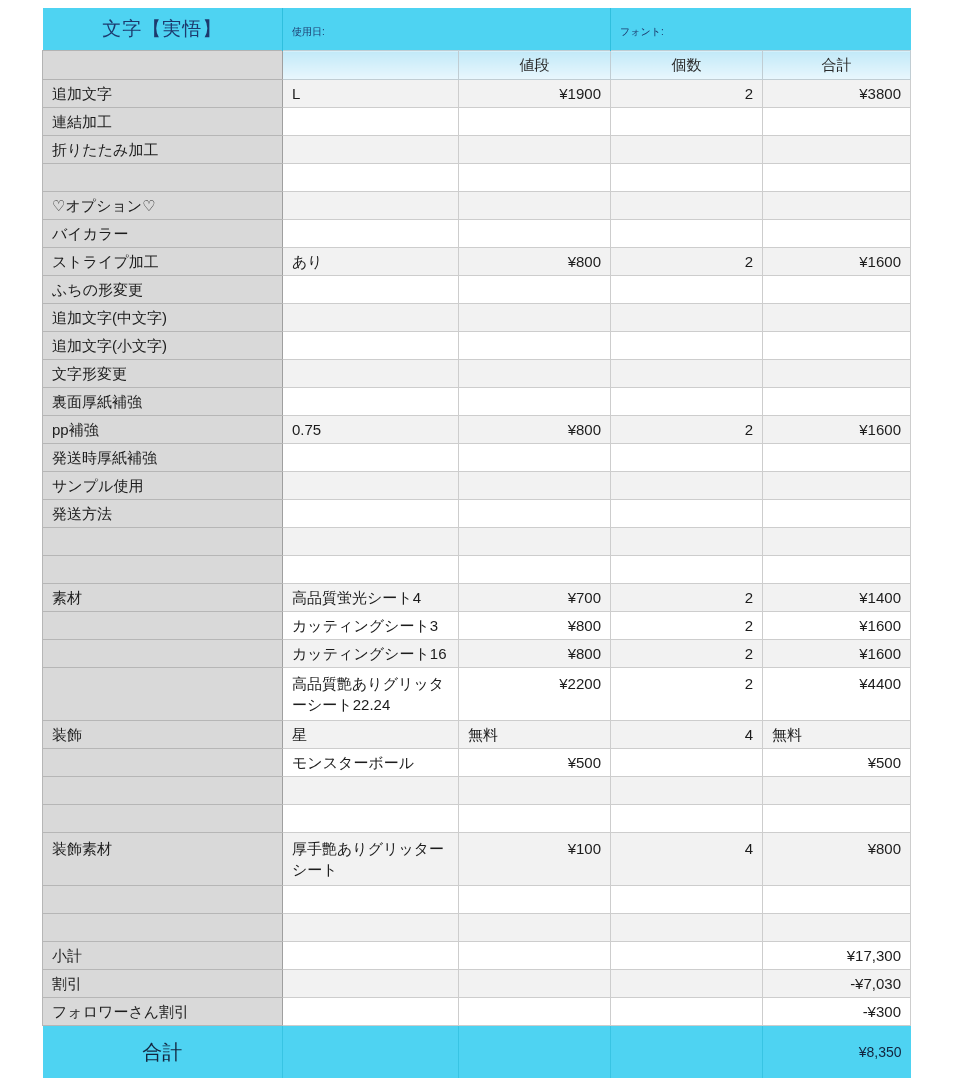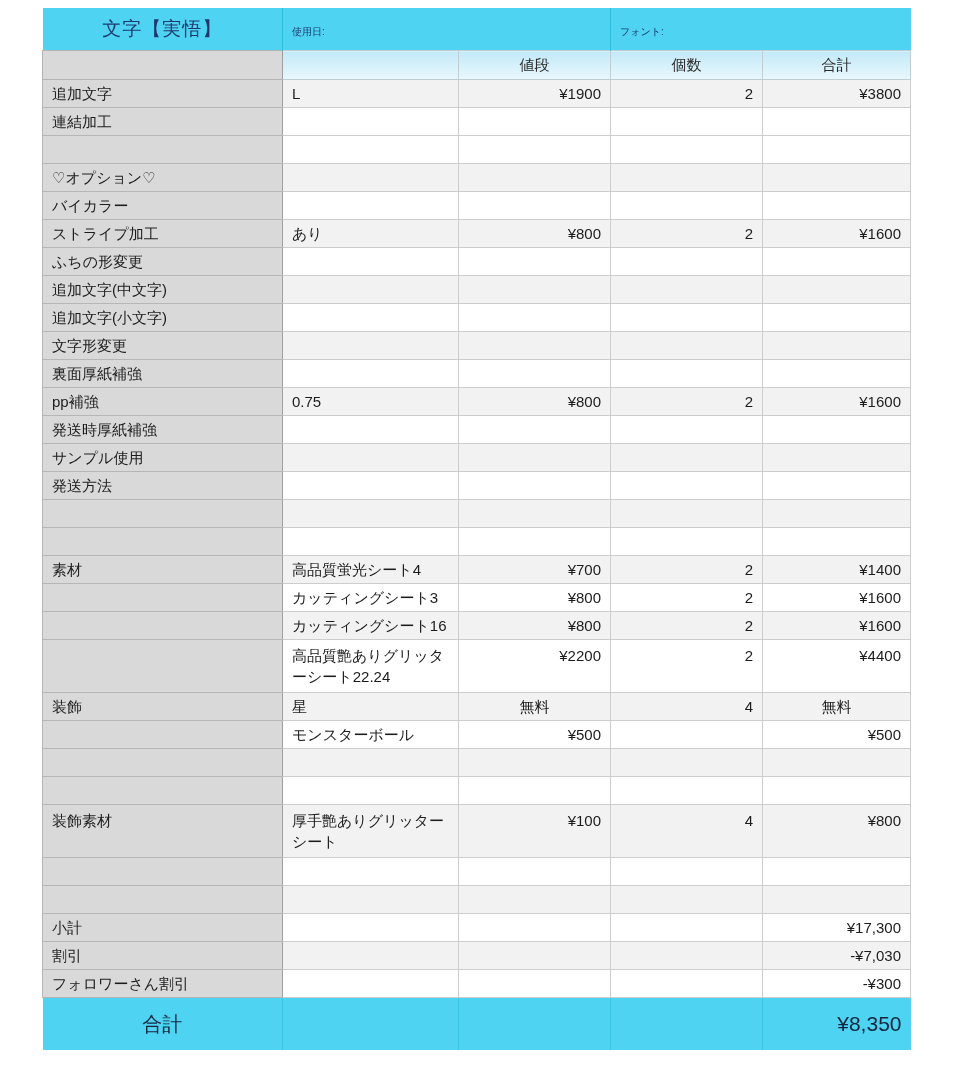--- a/index.html
+++ b/index.html
@@ -76,21 +76,21 @@
   
   tbody tr.odd  td { background: #f2f2f2; }
   tbody tr.even td { background: #ffffff; }
   td.lbl {
     background: #d9d9d9 !important;
     border-color: #b6b6b6;
     border-right-color: #9f9f9f;
     text-align: left;
   }
   td.num   { text-align: right; }
-  td.left  { text-align: center; }
+  td.left  { text-align: left; }
   td.right { text-align: right; }
   tr.tall td {
     vertical-align: top;
     padding-top: 5px;
     padding-bottom: 5px;
     line-height: 21px;
     height: 41px;
   }
   td.detail { text-align: left; word-break: break-all; }
 
@@ -102,21 +102,21 @@
     border-left: 1px solid #38c4e3;
     color: #12243e;
   }
   tr.grand td:first-child { border-left: none; }
   td.g-label {
     text-align: center;
     font-size: 20px;
   }
   td.g-value {
     text-align: right;
-    font-size: 21px;
+    font-size: 14px;
   }
 </style>
 </head>
 <body>
 
 <div class="page">
   <table class="sheet">
     <colgroup>
       <col class="c-item">
         <col class="c-detail">
@@ -146,20 +146,27 @@
           <td class="num">2</td>
           <td class="num">¥3800</td>
         </tr>
         <tr class="even">
           <td class="lbl">連結加工</td>
           <td class="detail"></td>
           <td class="num"></td>
           <td class="num"></td>
           <td class="num"></td>
         </tr>
+        <tr class="odd">
+          <td class="lbl">折りたたみ加工</td>
+          <td class="detail"></td>
+          <td class="num"></td>
+          <td class="num"></td>
+          <td class="num"></td>
+        </tr>
         <tr class="even">
           <td class="lbl"></td>
           <td class="detail"></td>
           <td class="num"></td>
           <td class="num"></td>
           <td class="num"></td>
         </tr>
         <tr class="odd">
           <td class="lbl">♡オプション♡</td>
           <td class="detail"></td>

